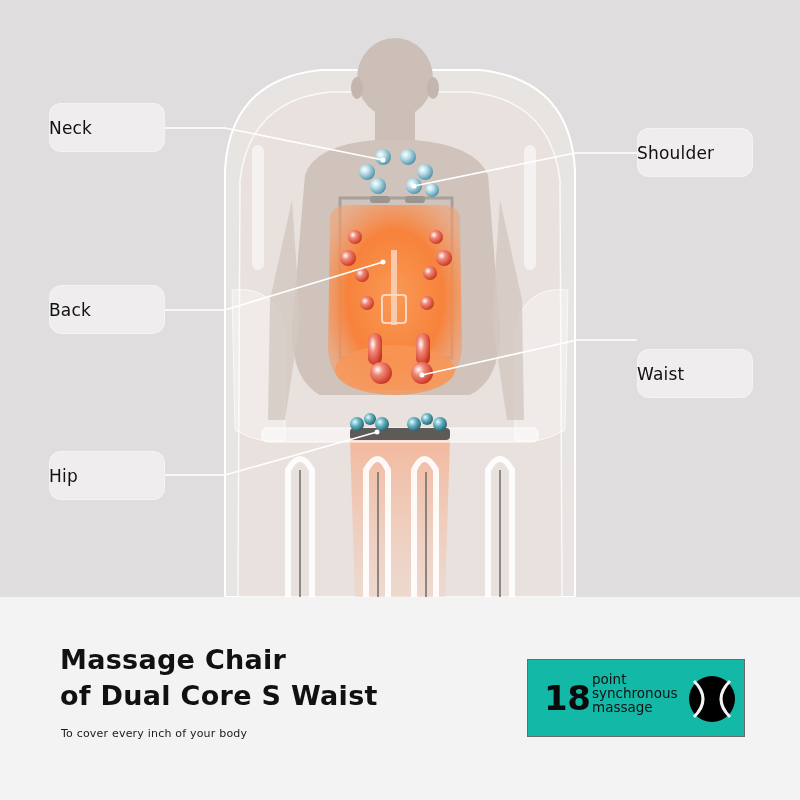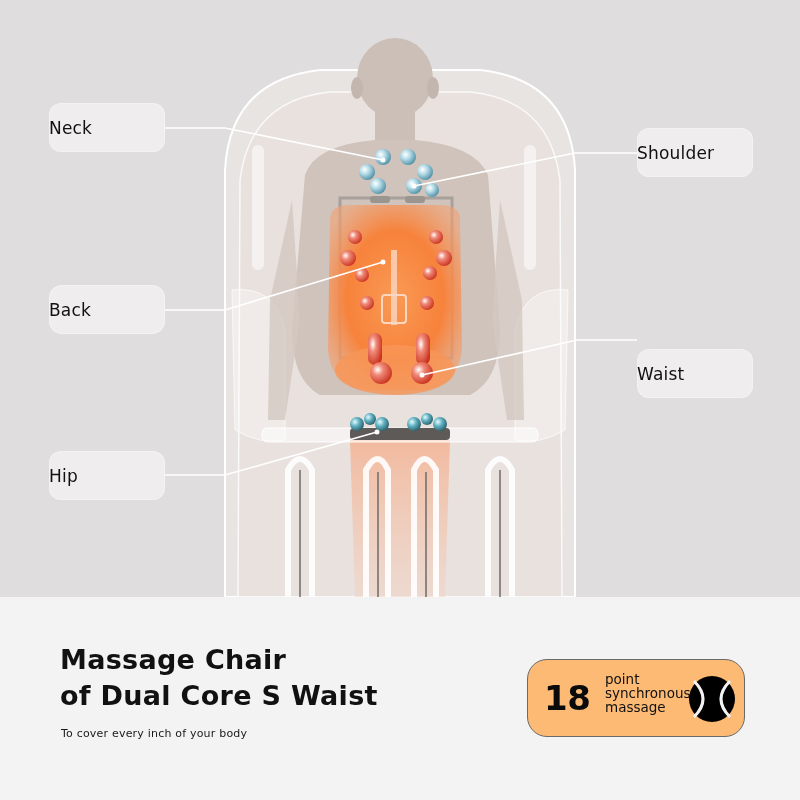--- a/index.html
+++ b/index.html
@@ -29,30 +29,30 @@
     position: absolute; left: 60px; top: 45px;
     font-size: 27px; line-height: 36px; font-weight: bold; color: #111;
     letter-spacing: 0.3px;
   }
   .subtitle {
     position: absolute; left: 61px; top: 130px;
     font-size: 11px; color: #1a1a1a; letter-spacing: 0.2px;
   }
   .badge {
     position: absolute; left: 527px; top: 62px; width: 218px; height: 78px;
-    border: 1.5px solid #6a6a6a; border-radius: 20px; box-sizing: border-box;
-    background: #fdba74;
+    border: 1.5px solid #6a6a6a; border-radius: 0; box-sizing: border-box;
+    background: #14b8a6;
   }
   .badge-num {
     position: absolute; left: 16px; top: 18px;
     font-size: 34px; font-weight: bold; color: #0a0a0a; letter-spacing: -0.5px;
   }
   .badge-text {
     position: absolute; left: 64px; top: 12px;
-    font-size: 13.5px; line-height: 14px; color: #111; margin-left: 13px;
+    font-size: 13.5px; line-height: 14px; color: #111;
   }
   .badge-text span { display: block; }
   .badge-icon { position: absolute; left: 160px; top: 15px; }
 </style>
 </head>
 <body>
 
 <div class="hero">
   <svg class="illus" width="800" height="597" viewBox="0 0 800 597">
     <defs>

